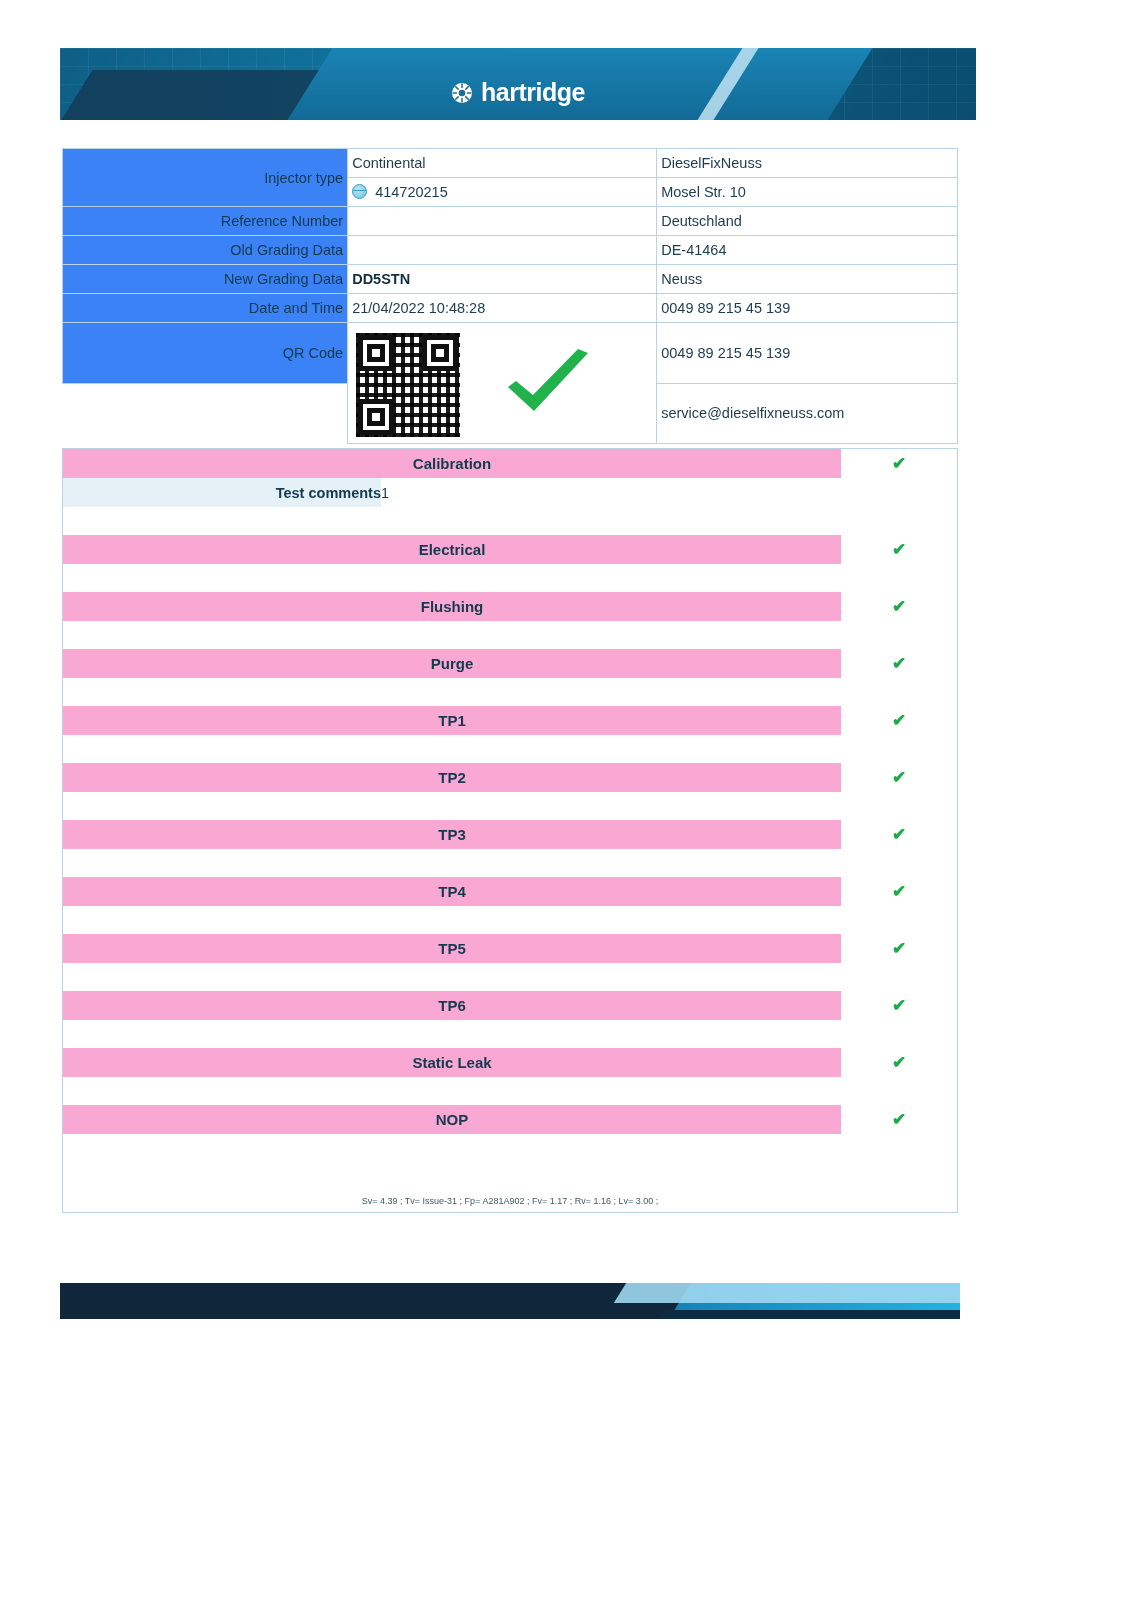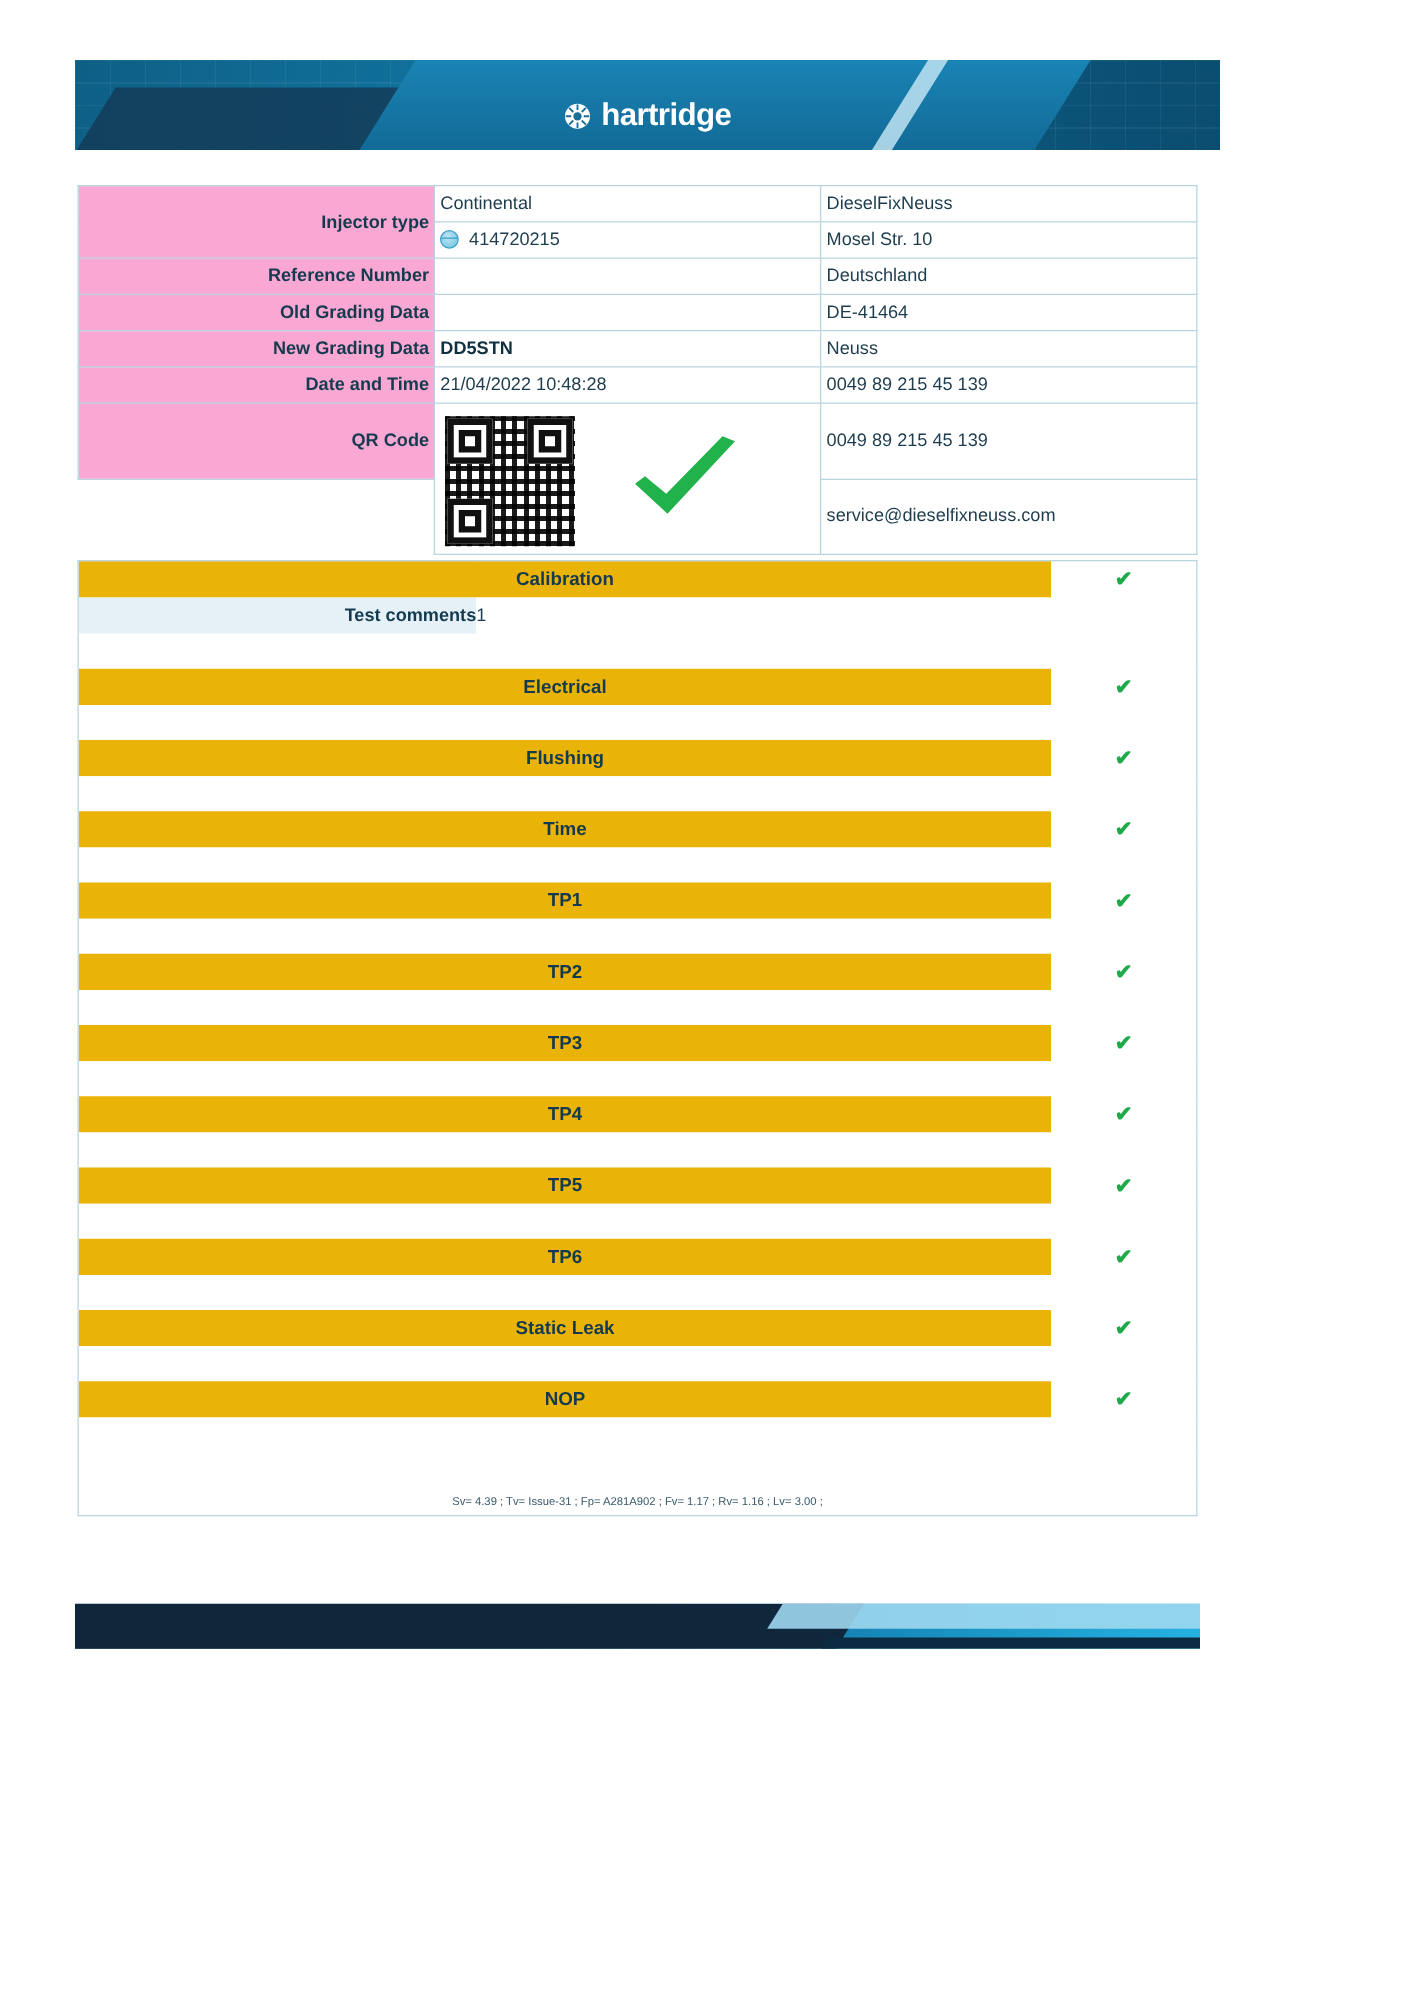--- a/index.html
+++ b/index.html
@@ -97,22 +97,22 @@
   }
   .info-table td {
     border: 1px solid #b9d3e0;
     height: 28px;
     padding: 0 4px;
     vertical-align: middle;
   }
   .lbl {
     width: 292px;
     text-align: right;
-    font-weight: bold;
-    background: #f9a8d4;
+    font-weight: normal;
+    background: #3b82f6;
     color: #153a4d;
     padding-right: 10px;
   }
   .mid { width: 296px; background: #ffffff; }
   .right { width: 300px; background: #ffffff; }
   .bold-val { font-weight: bold; color: #11303f; }
   .chip-row { display: flex; align-items: flex-start; gap: 8px; }
   .globe-icon {
     width: 13px; height: 13px;
     border-radius: 50%;
@@ -181,21 +181,21 @@
     top: 448px;
     width: 896px;
     border: 1px solid #b9d3e0;
     border-collapse: collapse;
     font-size: 14.5px;
     color: #1d3c4d;
   }
   .results td { border: 0; padding: 0; }
   .sec-row td { height: 29px; }
   .sec-name {
-    background: #eab308;
+    background: #f9a8d4;
     border: 1px solid #b9d3e0;
     text-align: center;
     font-weight: bold;
     color: #133a4e;
     font-size: 15px;
   }
   .sec-tick {
     width: 116px;
     background: #ffffff;
     border: 1px solid #b9d3e0;
@@ -376,21 +376,21 @@
 
   <tr class="sec-row">
     <td class="sec-name" colspan="2">Flushing</td>
     <td class="sec-tick"><span class="tick-mark">✔</span></td>
   </tr>
   <tr class="gap-row">
         <td colspan="3"></td>
       </tr>
 
   <tr class="sec-row">
-    <td class="sec-name" colspan="2">Time</td>
+    <td class="sec-name" colspan="2">Purge</td>
     <td class="sec-tick"><span class="tick-mark">✔</span></td>
   </tr>
   <tr class="gap-row">
         <td colspan="3"></td>
       </tr>
 
   <tr class="sec-row">
     <td class="sec-name" colspan="2">TP1</td>
     <td class="sec-tick"><span class="tick-mark">✔</span></td>
   </tr>

